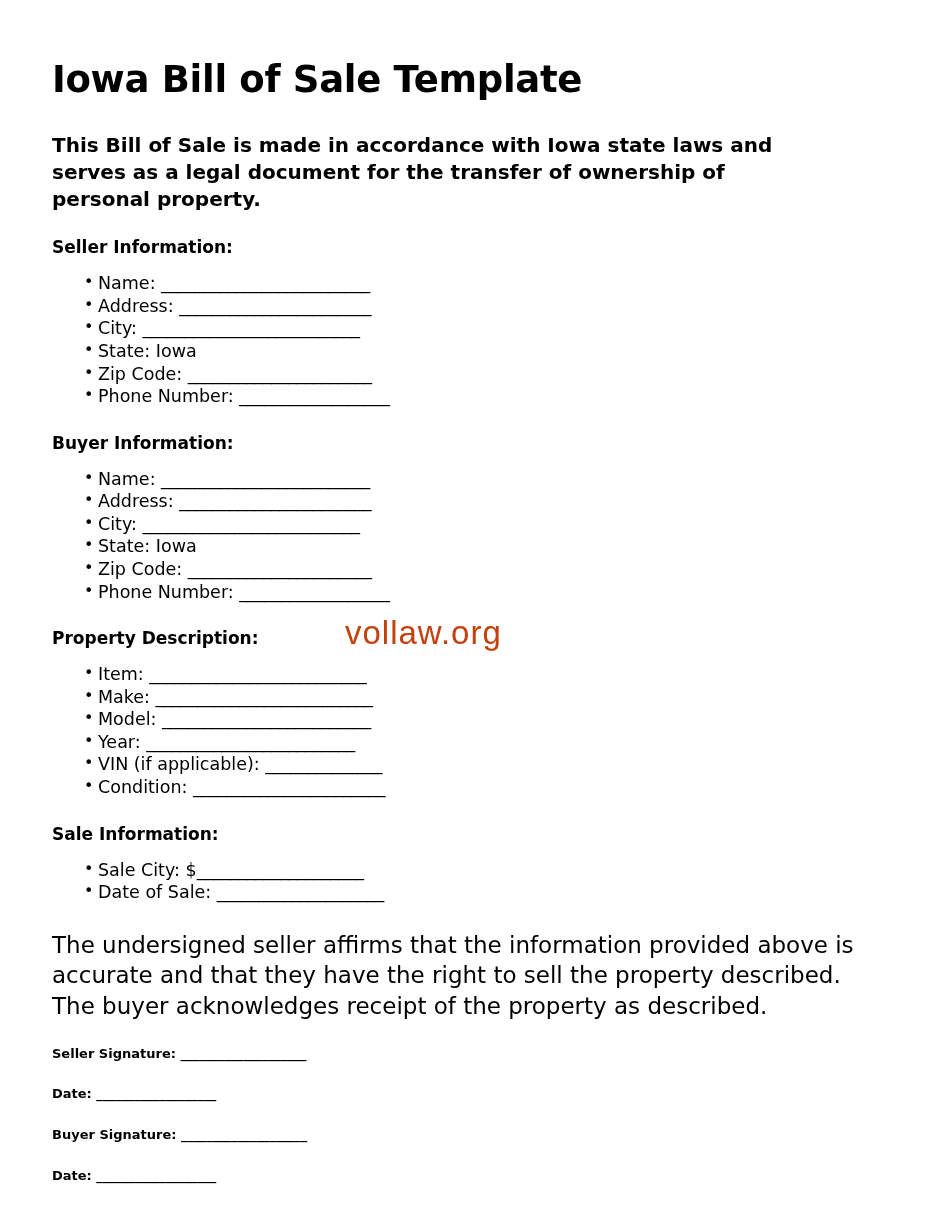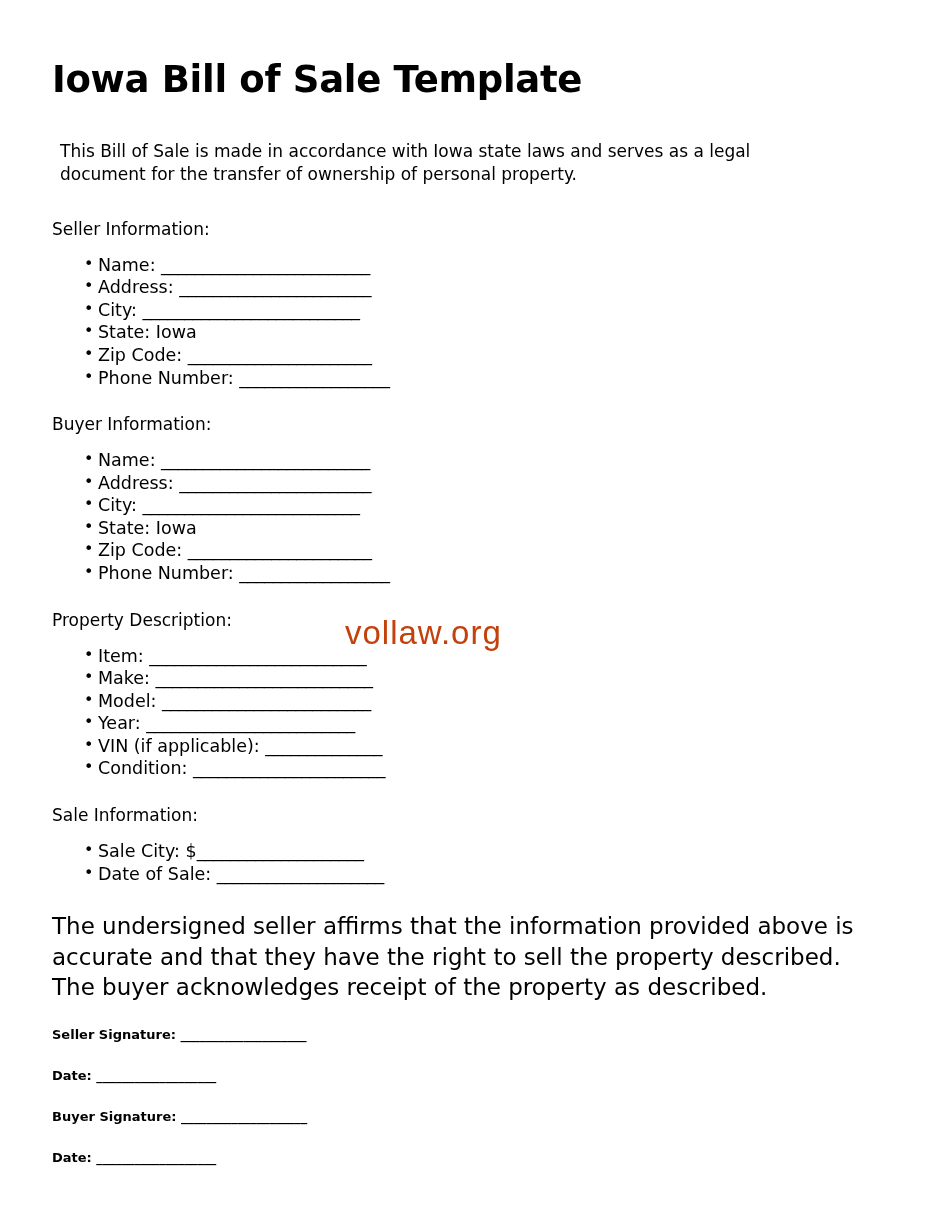--- a/index.html
+++ b/index.html
@@ -24,31 +24,32 @@
   }
   .doc-title {
     margin: 0;
     padding-top: 58px;
     font-size: 37px;
     font-weight: bold;
     letter-spacing: -0.3px;
     line-height: 1.2;
   }
   .intro {
-    margin: 8px;
+    margin: 0;
     padding-top: 30px;
-    font-size: 17px;
+    font-size: 20px;
     line-height: 1.33;
     max-width: 752px;
+    font-weight: bold;
   }
   .section-heading {
     margin: 0;
     padding-top: 24px;
     font-size: 17px;
-    font-weight: normal;
+    font-weight: bold;
     line-height: 1.3;
   }
   ul.field-list {
     margin: 0;
     padding-top: 14px;
     padding-left: 46px;
     padding-bottom: 0;
     list-style: none;
   }
   ul.field-list li {

